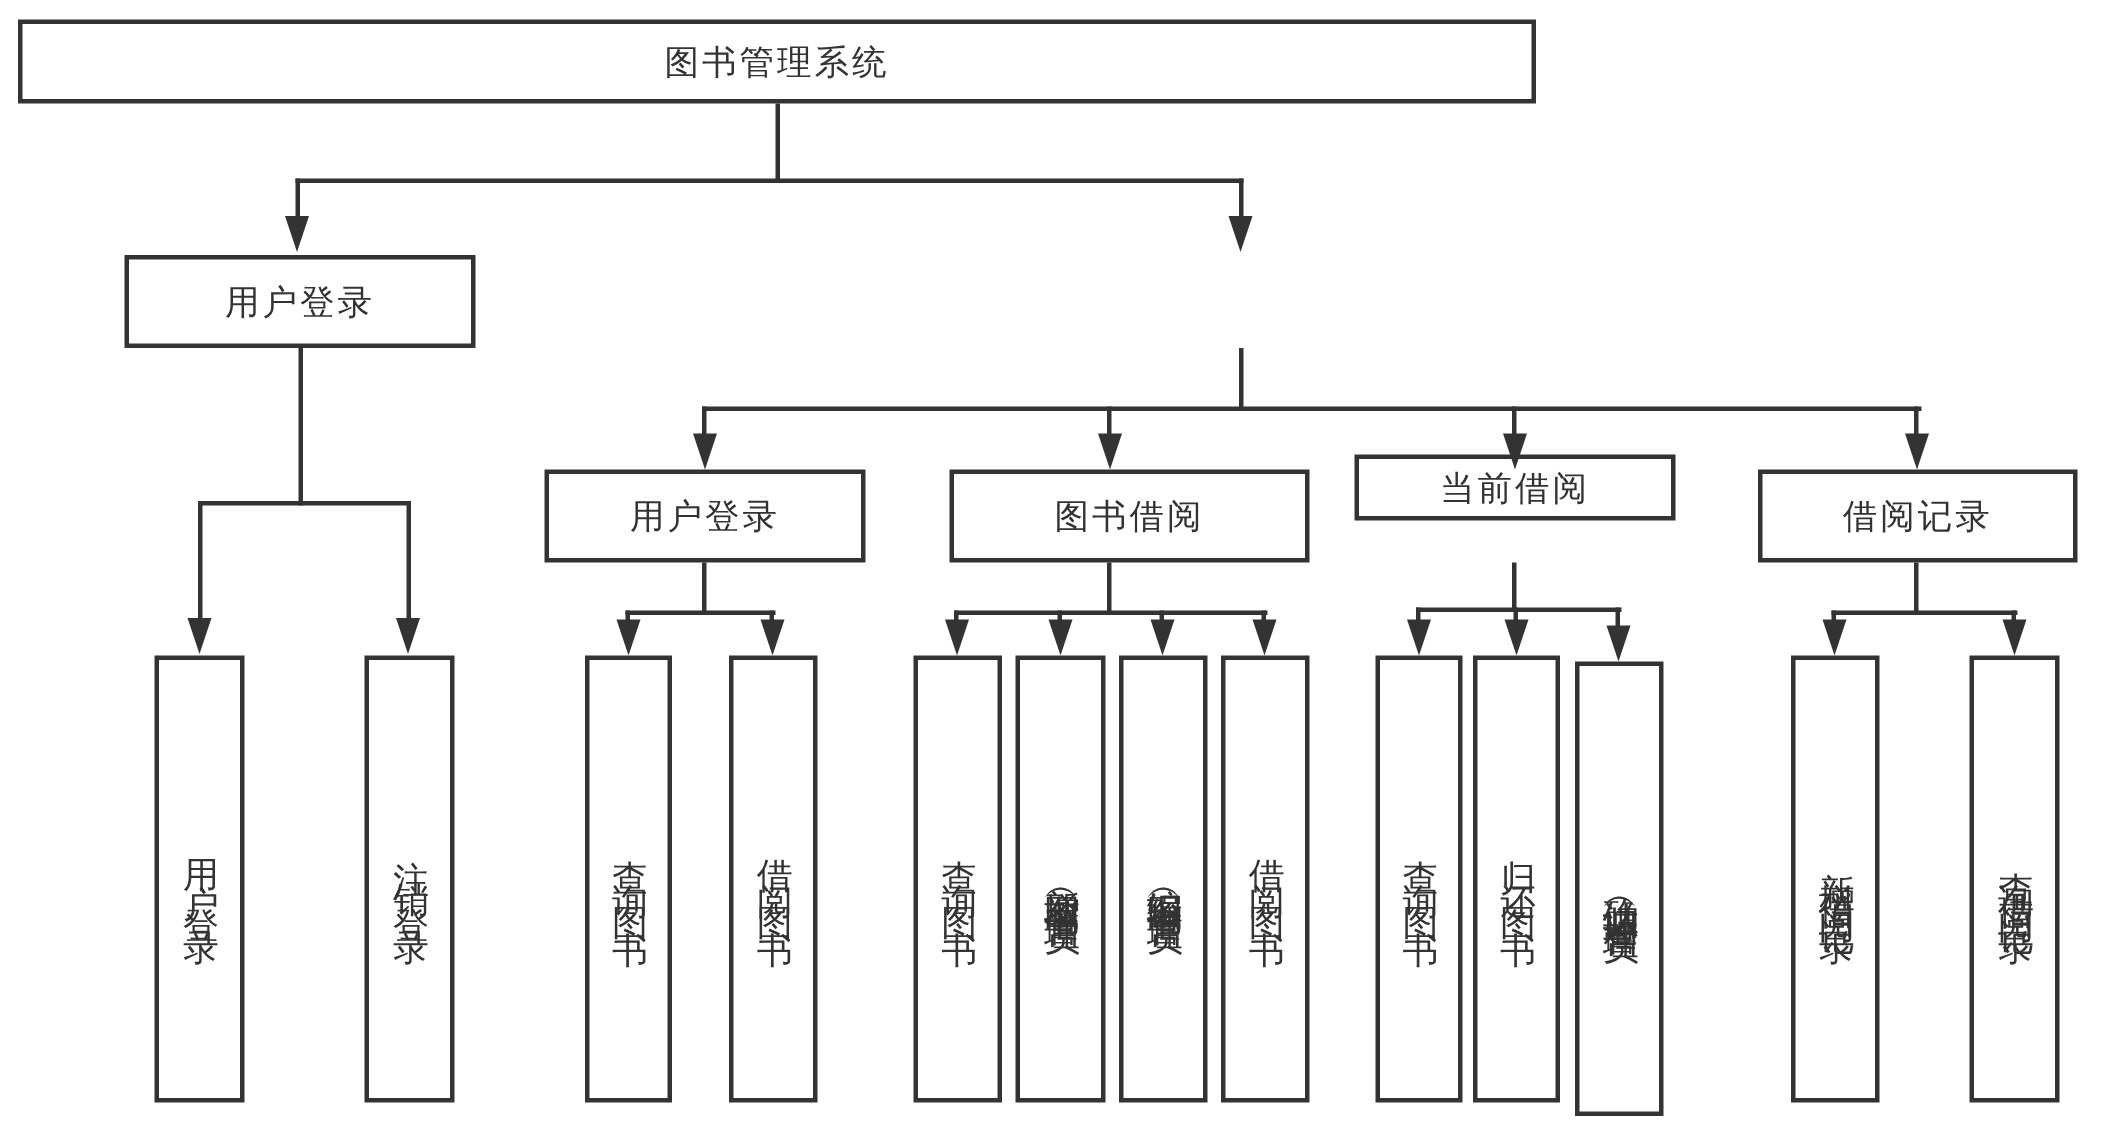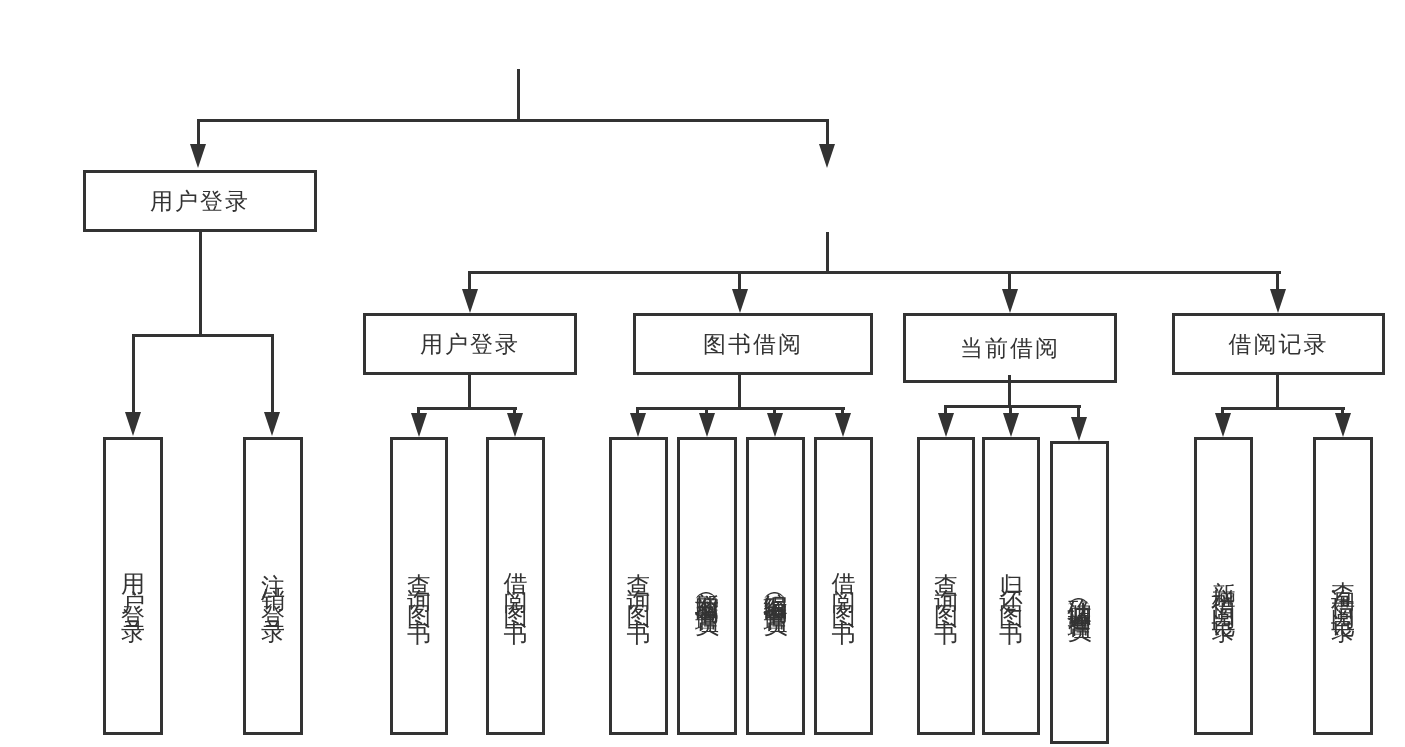--- a/index.html
+++ b/index.html
@@ -38,26 +38,27 @@
   .watermark{
     position:absolute; font-size:19px; color:var(--watermark);
     letter-spacing:1px; z-index:5; white-space:nowrap;
   }
 </style>
 </head>
 <body>
 
 <div id="canvas">
 
+  <div class="box" style="left:12px;top:13px;width:1012px;height:56px">图书管理系统</div>
 
   <div class="box" style="left:83px;top:170px;width:234px;height:62px">用户登录</div>
 
   <div class="box" style="left:363px;top:313px;width:214px;height:62px">用户登录</div>
   <div class="box" style="left:633px;top:313px;width:240px;height:62px">图书借阅</div>
-  <div class="box" style="left:903px;top:313px;width:214px;height:70px">当前借阅</div>
+  <div class="box" style="left:903px;top:303px;width:214px;height:44px">当前借阅</div>
   <div class="box" style="left:1172px;top:313px;width:213px;height:62px">借阅记录</div>
 
   <div class="vbox ls-big" style="left:103px;top:437px;width:60px;height:298px">用户登录</div>
   <div class="vbox ls-big" style="left:243px;top:437px;width:60px;height:298px">注销登录</div>
 
   <div class="vbox ls-big" style="left:390px;top:437px;width:58px;height:298px">查询图书</div>
   <div class="vbox ls-big" style="left:486px;top:437px;width:59px;height:298px">借阅图书</div>
 
   <div class="vbox ls-big" style="left:609px;top:437px;width:59px;height:298px">查询图书</div>
   <div class="vbox ls-small" style="left:677px;top:437px;width:60px;height:298px">新增图书（管理员）</div>

